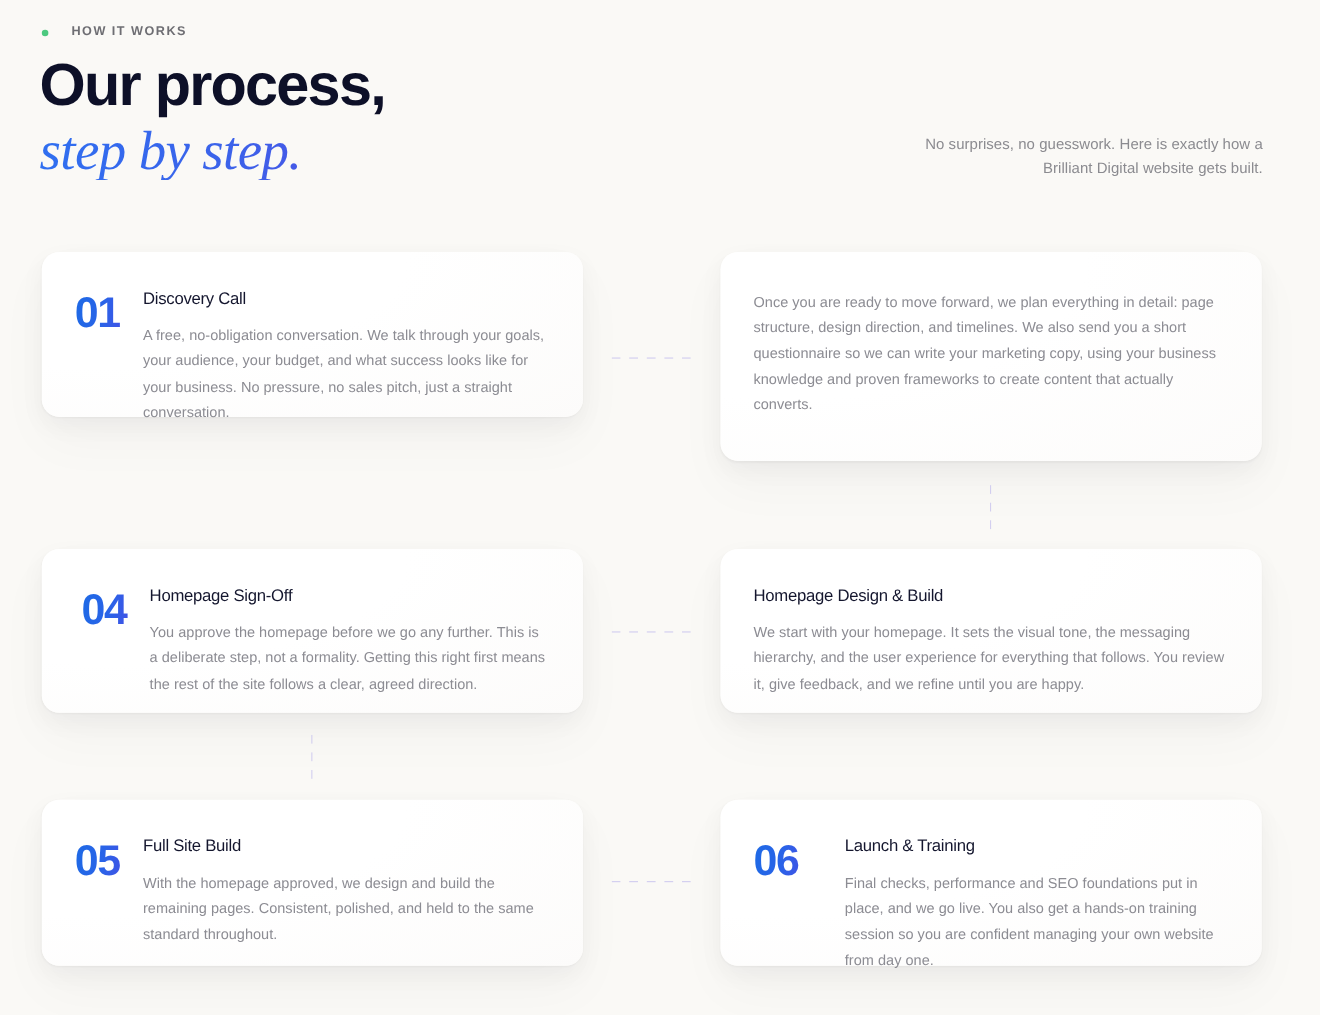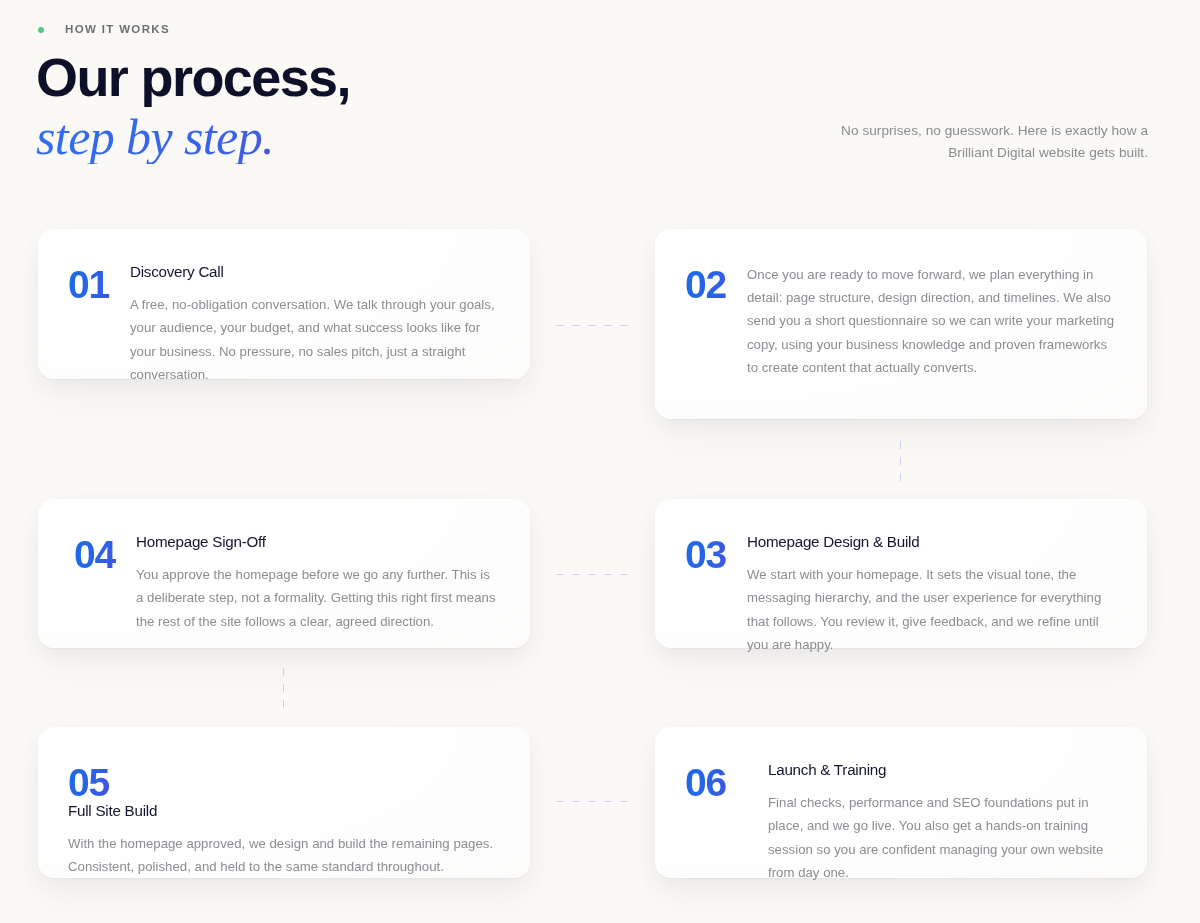--- a/index.html
+++ b/index.html
@@ -101,21 +101,21 @@
     padding:34px 30px 30px 30px;
   }
 
   
   .card-01 { left:38px;  top:229px; width:492px; height:150px; }
   .card-02 { left:655px; top:229px; width:492px; height:190px; }
   
   .card-04 { left:38px;  top:499px; width:492px; height:149px;padding-left:36px; }
   .card-03 { left:655px; top:499px; width:492px; height:149px; }
   
-  .card-05 { left:38px;  top:727px; width:492px; height:151px;flex-direction:column; }
+  .card-05 { left:38px;  top:727px; width:492px; height:151px; }
   .card-06 { left:655px; top:727px; width:492px; height:151px;gap:21px; }
 
   .card-num {
     flex:none;
     width:62px;
     font-size:39px;
     font-weight:700;
     letter-spacing:-1.2px;
     line-height:1;
     margin-top:2px;
@@ -189,36 +189,34 @@
 
     <div class="card card-01">
       <div class="card-num">01</div>
       <div class="card-body">
         <div class="card-title">Discovery Call</div>
         <div class="card-desc">A free, no-obligation conversation. We talk through your goals, your audience, your budget, and what success looks like for your business. No pressure, no sales pitch, just a straight conversation.</div>
       </div>
     </div>
 
     <div class="card card-02">
-      <div class="card-num">02</div>
       <div class="card-body">
         <div class="card-desc">Once you are ready to move forward, we plan everything in detail: page structure, design direction, and timelines. We also send you a short questionnaire so we can write your marketing copy, using your business knowledge and proven frameworks to create content that actually converts.</div>
       </div>
     </div>
 
     <div class="card card-04">
       <div class="card-num">04</div>
       <div class="card-body">
         <div class="card-title">Homepage Sign-Off</div>
         <div class="card-desc">You approve the homepage before we go any further. This is a deliberate step, not a formality. Getting this right first means the rest of the site follows a clear, agreed direction.</div>
       </div>
     </div>
 
     <div class="card card-03">
-      <div class="card-num">03</div>
       <div class="card-body">
         <div class="card-title">Homepage Design &amp; Build</div>
         <div class="card-desc">We start with your homepage. It sets the visual tone, the messaging hierarchy, and the user experience for everything that follows. You review it, give feedback, and we refine until you are happy.</div>
       </div>
     </div>
 
     <div class="card card-05">
       <div class="card-num">05</div>
       <div class="card-body">
         <div class="card-title">Full Site Build</div>

